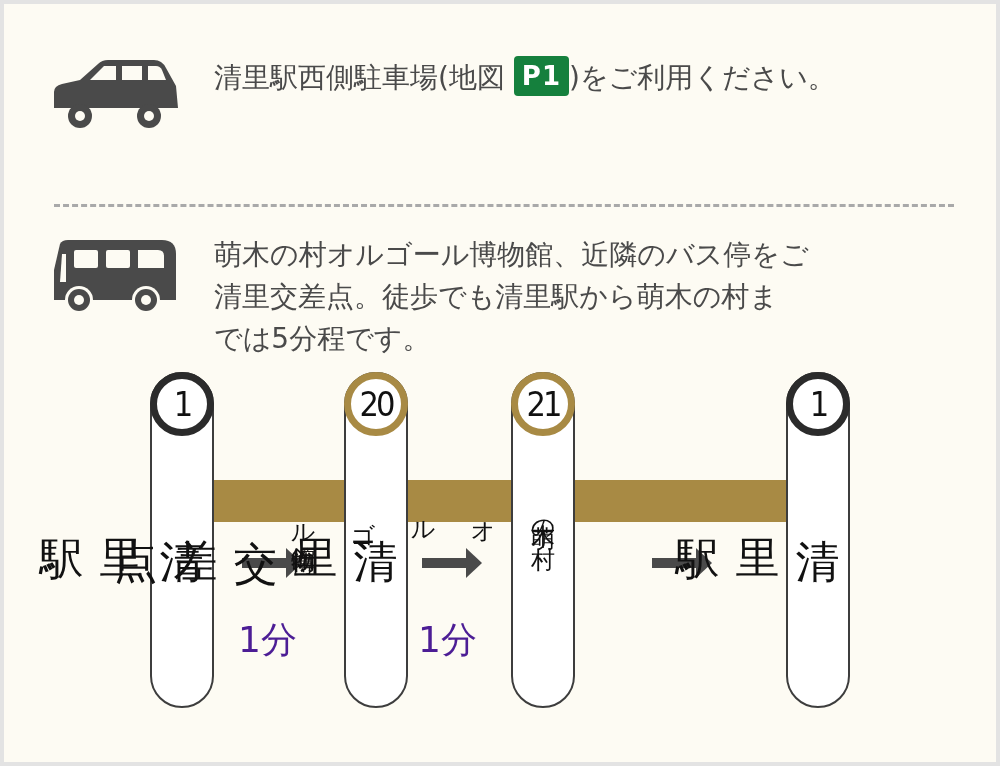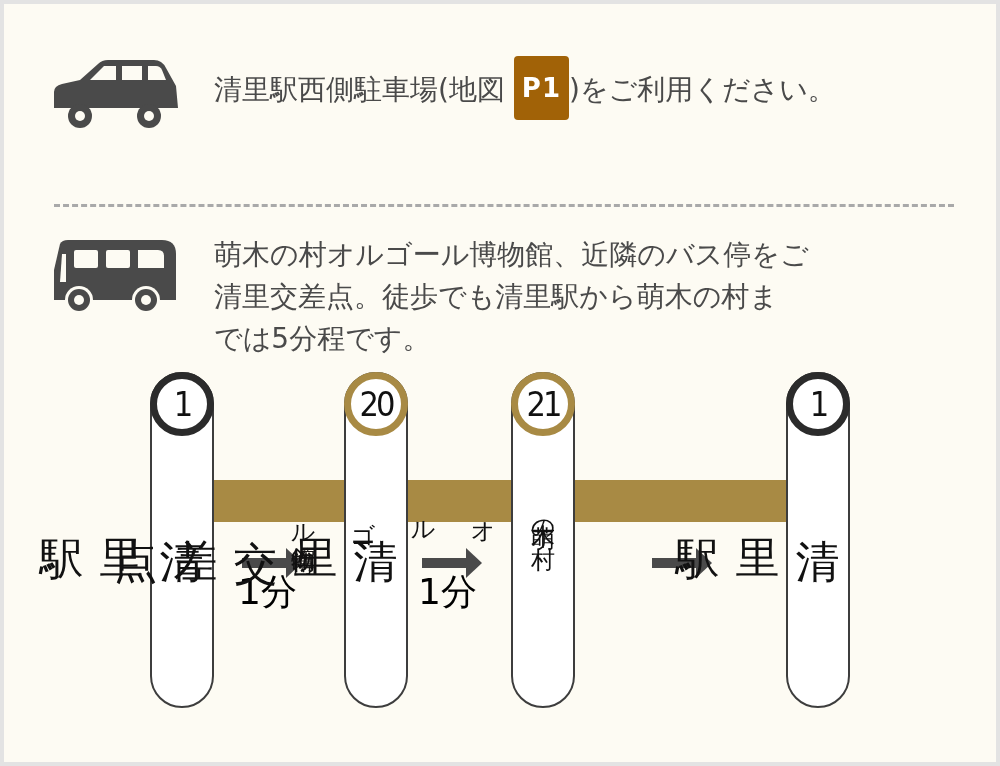--- a/index.html
+++ b/index.html
@@ -13,23 +13,23 @@
       position: absolute; left: 4px; top: 4px; width: 992px; height: 758px;
       background: #fdfbf3;
     }
     .icon { position: absolute; }
     .para {
       position: absolute; left: 210px; color: #4a4a4a;
       font-size: 28px; line-height: 42px; letter-spacing: 0px;
       white-space: nowrap;
     }
     .pbadge {
-      display: inline-block; background: #a16207; color: #fff;
+      display: inline-block; background: #15803d; color: #fff;
       font-weight: bold; font-size: 26px; line-height: 32px;
-      padding: 16px 8px; border-radius: 4px; vertical-align: 2px;
+      padding: 4px 8px; border-radius: 4px; vertical-align: 2px;
       font-family: "DejaVu Sans", sans-serif; letter-spacing: 1px;
     }
     .divider {
       position: absolute; left: 50px; top: 200px; width: 900px; height: 0;
       border-top: 3px dashed #a9a9a9;
     }
     .line {
       position: absolute; left: 180px; top: 476px; width: 640px; height: 42px;
       background: #a88a44;
     }
@@ -51,21 +51,21 @@
       position: absolute; left: 0; top: 66px; width: 60px;
       color: #111; text-align: center;
       writing-mode: vertical-rl; text-orientation: upright;
       font-size: 44px; line-height: 60px; letter-spacing: 2px;
       margin: 0 auto;
     }
     .stop-name.small { font-size: 24px; letter-spacing: -2px; }
     .stop-name-wrap { position: absolute; left: 0; top: 64px; width: 60px; display: flex; justify-content: center; }
     .arrow { position: absolute; top: 544px; width: 60px; height: 30px; }
     .time {
-      position: absolute; top: 564px; color: #000000; font-size: 36px;
+      position: absolute; top: 612px; color: #4c1d95; font-size: 36px;
       white-space: nowrap;
     }
   </style>
 </head>
 <body>
 
 <div class="panel">
 
   <svg class="icon" style="left:46px;top:54px" width="132" height="70" viewBox="0 0 132 70">
     <path d="M4 34 Q4 28 12 26 L30 22 L48 6 Q52 2 58 2 L104 2 Q112 2 116 10 L126 28 L128 50 L4 50 Z" fill="#4a4a4a"></path>

